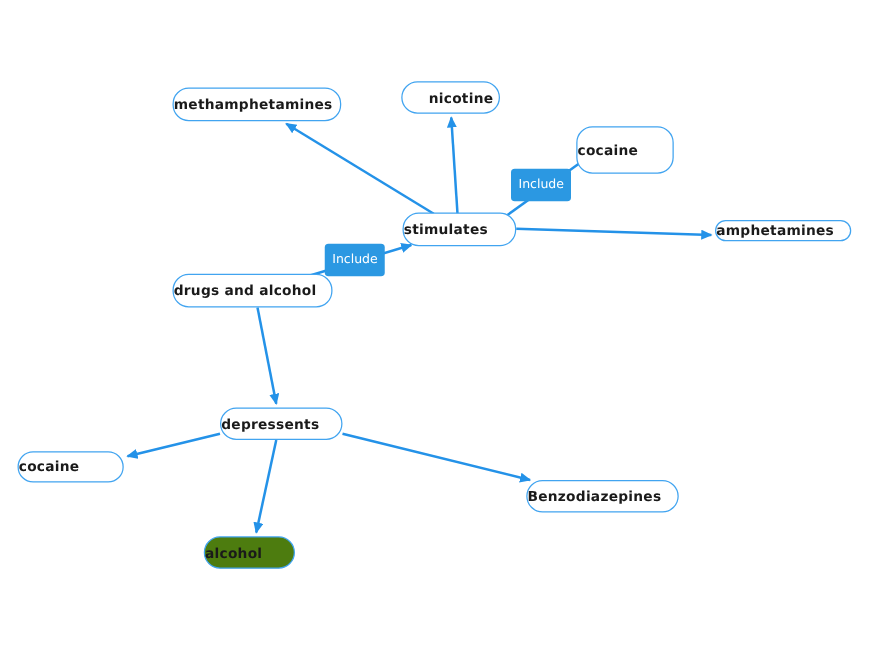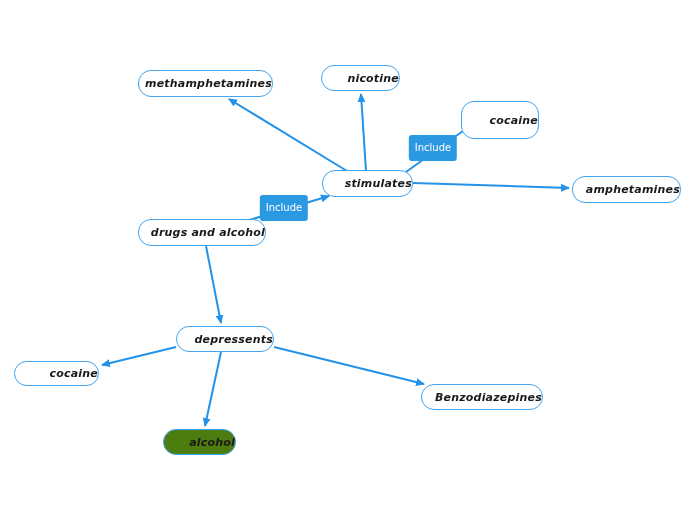--- a/index.html
+++ b/index.html
@@ -21,23 +21,22 @@
     top: 0;
   }
   .node {
     position: absolute;
     box-sizing: border-box;
     border: 1.5px solid #41a4f0;
     border-radius: 13px;
     background: #ffffff;
     display: flex;
     align-items: center;
-    justify-content: flex-end;
+    justify-content: flex-start;
     cursor: default;
-    font-style: italic;
   }
   .node-label {
     font-size: 11px;
     font-weight: bold;
     color: #1a1a1a;
     white-space: nowrap;
     letter-spacing: 0.2px;
   }
   .edge-label {
     position: absolute;
@@ -71,29 +70,29 @@
         <line x1="176" y1="347" x2="102" y2="365" stroke="#2492e8" stroke-width="2" marker-end="url(#arrow)"></line>
         <line x1="221" y1="352" x2="205" y2="426" stroke="#2492e8" stroke-width="2" marker-end="url(#arrow)"></line>
         <line x1="274" y1="347" x2="424" y2="384" stroke="#2492e8" stroke-width="2" marker-end="url(#arrow)"></line>
       </g>
   </svg>
   <div id="nodes-layer">
       <div class="node" style="left: 138px; top: 70px; width: 135px; height: 27px; border-color: rgb(65, 164, 240); background: rgb(255, 255, 255);">
       <span class="node-label" style="color: rgb(26, 26, 26);">methamphetamines</span>
     </div>
       <div class="node" style="left: 321px; top: 65px; width: 79px; height: 26px; border-color: rgb(65, 164, 240); background: rgb(255, 255, 255);">
-      <span class="node-label" style="color: rgb(26, 26, 26);">nicotine</span>
+      <span class="node-label" style="color: rgb(26, 26, 26); padding-left: 21px;">nicotine</span>
     </div>
       <div class="node" style="left: 461px; top: 101px; width: 78px; height: 38px; border-color: rgb(65, 164, 240); background: rgb(255, 255, 255);">
       <span class="node-label" style="color: rgb(26, 26, 26);">cocaine</span>
     </div>
       <div class="node" style="left: 322px; top: 170px; width: 91px; height: 27px; border-color: rgb(65, 164, 240); background: rgb(255, 255, 255);">
       <span class="node-label" style="color: rgb(26, 26, 26);">stimulates</span>
     </div>
-      <div class="node" style="left: 572px; top: 176px; width: 109px; height: 27px; border-color: rgb(65, 164, 240); background: rgb(255, 255, 255);">
+      <div class="node" style="left: 572px; top: 176px; width: 109px; height: 17px; border-color: rgb(65, 164, 240); background: rgb(255, 255, 255);">
       <span class="node-label" style="color: rgb(26, 26, 26);">amphetamines</span>
     </div>
       <div class="node" style="left: 138px; top: 219px; width: 128px; height: 27px; border-color: rgb(65, 164, 240); background: rgb(255, 255, 255);">
       <span class="node-label" style="color: rgb(26, 26, 26);">drugs and alcohol</span>
     </div>
       <div class="node" style="left: 176px; top: 326px; width: 98px; height: 26px; border-color: rgb(65, 164, 240); background: rgb(255, 255, 255);">
       <span class="node-label" style="color: rgb(26, 26, 26);">depressents</span>
     </div>
       <div class="node" style="left: 14px; top: 361px; width: 85px; height: 25px; border-color: rgb(65, 164, 240); background: rgb(255, 255, 255);">
       <span class="node-label" style="color: rgb(26, 26, 26);">cocaine</span>

